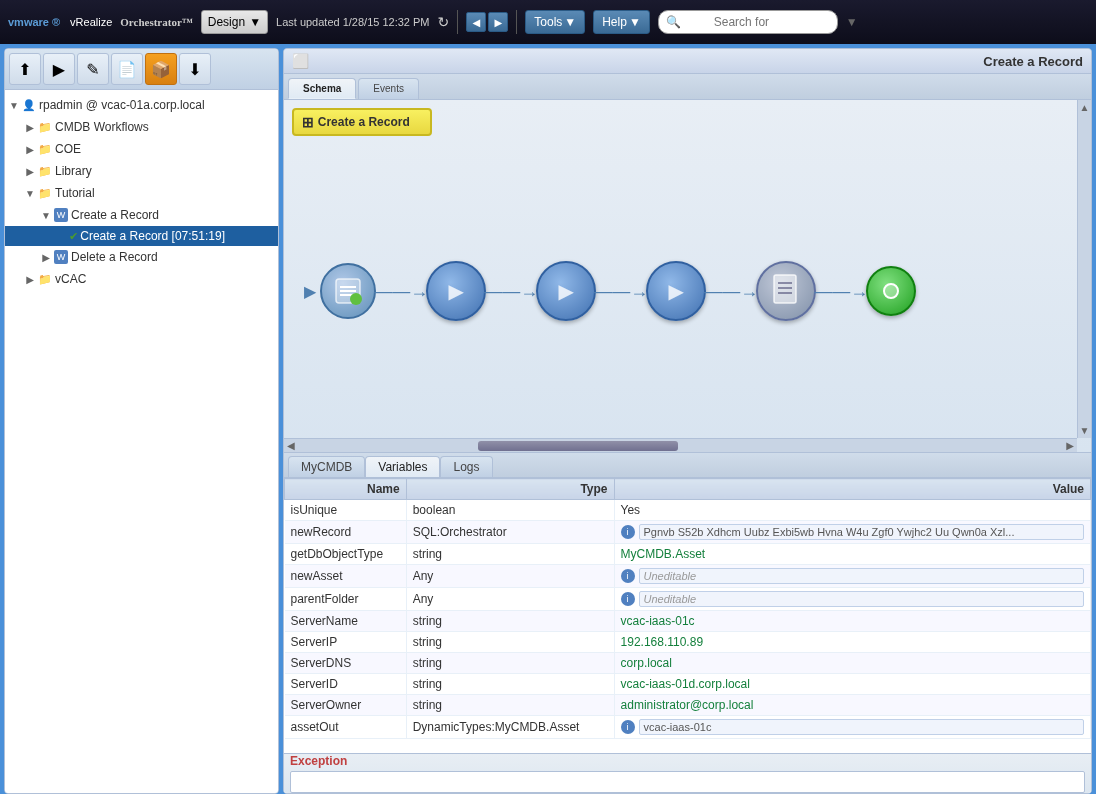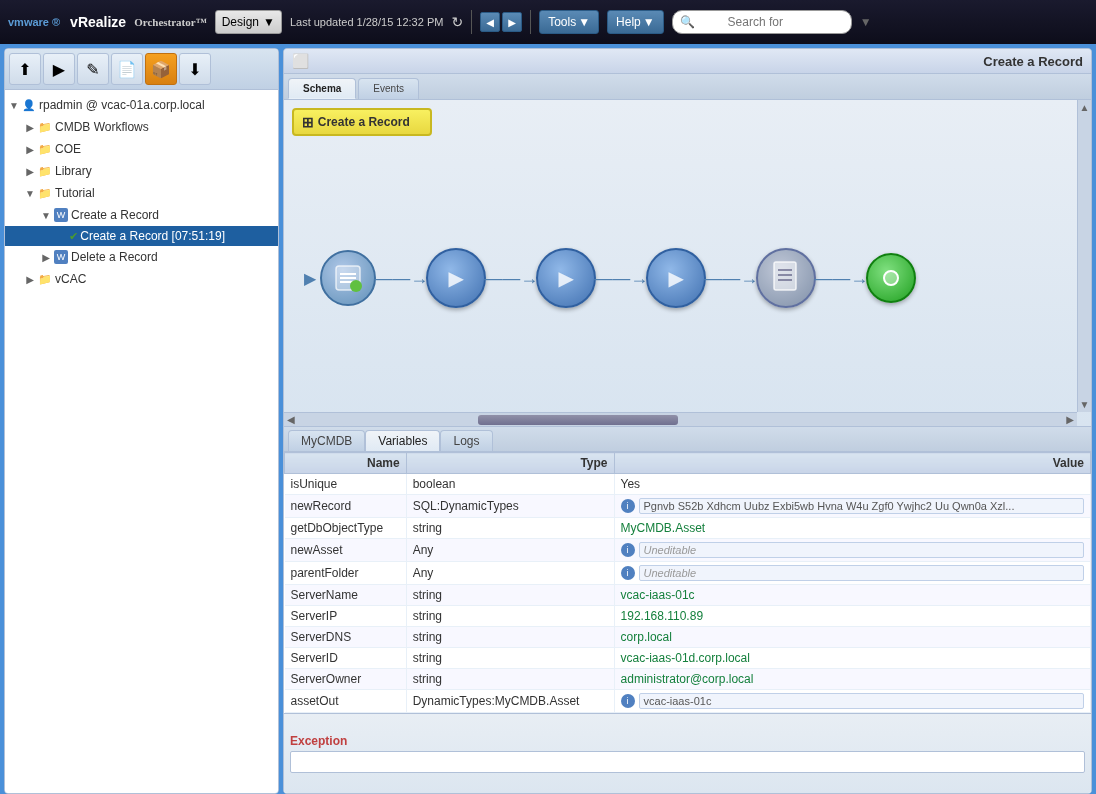--- a/index.html
+++ b/index.html
@@ -5,21 +5,21 @@
     * { box-sizing: border-box; margin: 0; padding: 0; }
     body { font-family: Arial, sans-serif; font-size: 12px; background: #4a90d9; overflow: hidden; width: 1096px; height: 794px; }
 
     
     #topbar {
       display: flex; align-items: center; background: linear-gradient(180deg, #1a1a2e 0%, #0d0d1a 100%);
       height: 44px; padding: 0 8px; gap: 8px;
     }
     #vmware-logo { color: #fff; font-weight: bold; font-size: 13px; display: flex; align-items: center; gap: 2px; }
     .vmware-text { color: #5b9bd5; font-size: 11px; font-weight: bold; }
-    .vrealize-text { color: #fff; font-size: 14px; font-weight: bold; }
+    .vrealize-text { color: #fff; font-size: 11px; font-weight: normal; }
     .orchestrator-text { color: #ccc; font-size: 11px; font-family: Liberation Serif, serif; }
     #design-dropdown {
       background: linear-gradient(180deg, #e8e8e8, #ccc); border: 1px solid #999; border-radius: 3px;
       padding: 2px 6px; font-size: 12px; display: flex; align-items: center; gap: 4px; cursor: pointer; height: 24px;
     }
     #last-updated { color: #ccc; font-size: 11px; white-space: nowrap; }
     #refresh-btn { color: #ccc; cursor: pointer; font-size: 14px; }
     #nav-btns { display: flex; gap: 2px; }
     .nav-btn { background: linear-gradient(180deg, #5a8ab5, #3a6a95); border: 1px solid #2a5a85; border-radius: 2px; color: #fff; width: 20px; height: 20px; display: flex; align-items: center; justify-content: center; cursor: pointer; font-size: 10px; }
     #tools-btn, #help-btn { background: linear-gradient(180deg, #5a8ab5, #3a6a95); border: 1px solid #2a5a85; border-radius: 3px; color: #fff; padding: 2px 8px; cursor: pointer; font-size: 12px; height: 24px; display: flex; align-items: center; gap: 2px; }
@@ -81,21 +81,21 @@
     .btab { padding: 3px 12px; border: 1px solid #b0c0d8; border-bottom: none; border-radius: 4px 4px 0 0; background: linear-gradient(180deg, #d8e4f0, #c0d0e4); cursor: pointer; font-size: 12px; color: #444; }
     .btab.active { background: linear-gradient(180deg, #f0f4f8, #e0eaf4); color: #222; }
     #vars-table { flex: 1; overflow-y: auto; }
     table { width: 100%; border-collapse: collapse; }
     thead th { background: linear-gradient(180deg, #d8e4f0, #c8d4e8); border: 1px solid #b0c0d8; padding: 3px 6px; text-align: right; font-size: 12px; font-weight: bold; color: #333; position: sticky; top: 0; }
     tbody tr { border-bottom: 1px solid #e8f0f8; }
     tbody td { padding: 3px 6px; font-size: 12px; color: #333; border-right: 1px solid #e8f0f8; }
     .val-link { color: #15803d; cursor: pointer; }
     .info-icon { width: 14px; height: 14px; border-radius: 50%; background: #5080c0; color: #fff; font-size: 9px; display: inline-flex; align-items: center; justify-content: center; }
     .val-row { display: flex; align-items: center; gap: 3px; }
-    #exception-section { border-top: 1px solid #b0c0d8; padding: 20px 6px; background: linear-gradient(180deg, #e8eef4, #dce6f0); }
+    #exception-section { border-top: 1px solid #b0c0d8; padding: 0 6px; background: linear-gradient(180deg, #e8eef4, #dce6f0); }
     #exception-label { font-size: 12px; color: #c04040; font-weight: bold; margin-bottom: 3px; }
     #exception-input { width: 100%; height: 22px; border: 1px solid #b0c0d8; border-radius: 2px; background: #fff; }
   </style>
 </head>
 <body>
 
 <div id="topbar">
   <div id="vmware-logo">
     <span class="vmware-text">vmware</span>
     <span style="color:#5b9bd5;font-weight:bold;font-size:11px;margin-left:1px;">®</span>
@@ -316,21 +316,21 @@
             </tr>
           </thead>
           <tbody id="vars-tbody">
           <tr style="background: rgb(255, 255, 255);">
                 <td>isUnique</td>
                 <td>boolean</td>
                 <td>Yes</td>
               </tr>
               <tr style="background: rgb(248, 248, 255);">
                 <td>newRecord</td>
-                <td>SQL:DynamicTypes</td>
+                <td>SQL:Orchestrator</td>
                 <td>
                   <div class="val-row" style="display: flex; align-items: center; gap: 4px;">
                     <span class="info-icon">i</span>
                     <span style="background: rgb(240, 244, 252); border: 1px solid rgb(192, 208, 232); border-radius: 2px; padding: 1px 4px; font-size: 11px; color: rgb(85, 85, 85); flex: 1 1 0%;">Pgnvb S52b Xdhcm Uubz Exbi5wb Hvna W4u Zgf0 Ywjhc2 Uu Qwn0a Xzl...</span>
                   </div>
                 </td>
               </tr>
               <tr style="background: rgb(255, 255, 255);">
                 <td>getDbObjectType</td>
                 <td>string</td>

